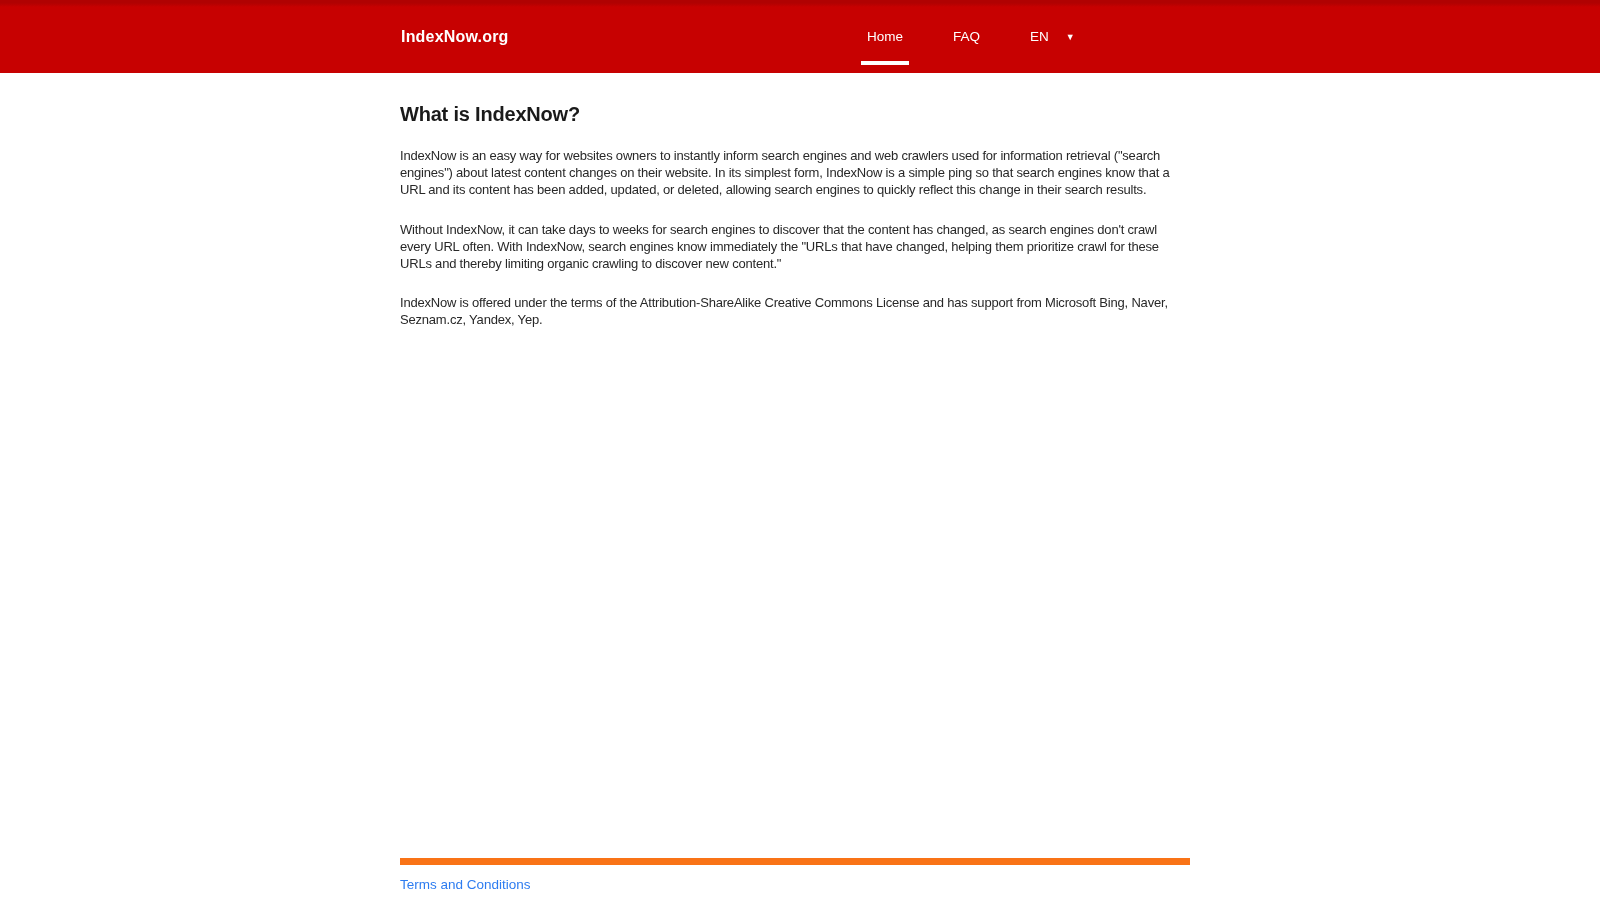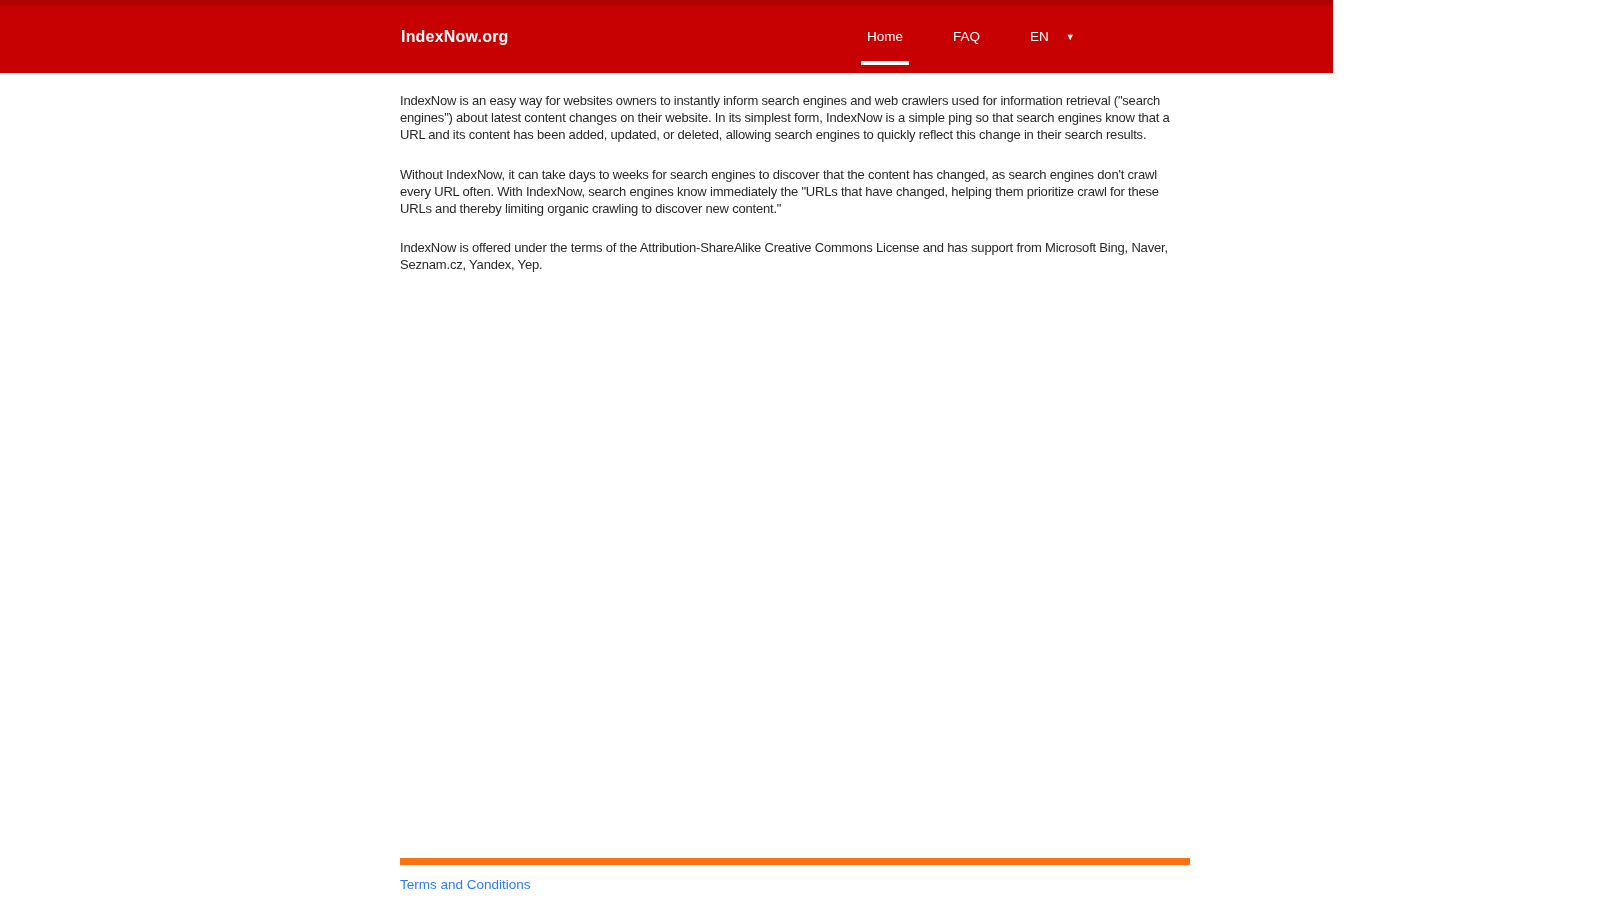--- a/index.html
+++ b/index.html
@@ -9,21 +9,21 @@
     width: 1600px;
     height: 900px;
     background: #ffffff;
     font-family: "Liberation Sans", sans-serif;
     overflow: hidden;
   }
   
   .header {
     position: absolute;
     top: 0; left: 0;
-    width: 1333px;
+    width: 1600px;
     height: 73px;
     background: linear-gradient(180deg, #b00202 0px, #b00202 3px, #c70101 7px, #c70101 100%);
   }
   .logo {
     position: absolute;
     left: 401px;
     top: 50%;
     transform: translateY(-50%);
     color: #ffffff;
     font-size: 16px;
@@ -119,20 +119,21 @@
       <span>FAQ</span>
     </div>
     <div class="nav-item lang">
       <span>EN</span>
       <span class="caret">▼</span>
     </div>
   </nav>
 </header>
 
 <main class="main">
+  <h1 class="page-title">What is IndexNow?</h1>
   <p class="first">IndexNow is an easy way for websites owners to instantly inform search engines and web crawlers used for information retrieval ("search engines") about latest content changes on their website. In its simplest form, IndexNow is a simple ping so that search engines know that a URL and its content has been added, updated, or deleted, allowing search engines to quickly reflect this change in their search results.</p>
   <p>Without IndexNow, it can take days to weeks for search engines to discover that the content has changed, as search engines don't crawl every URL often. With IndexNow, search engines know immediately the "URLs that have changed, helping them prioritize crawl for these URLs and thereby limiting organic crawling to discover new content."</p>
   <p>IndexNow is offered under the terms of the Attribution-ShareAlike Creative Commons License and has support from Microsoft Bing, Naver, Seznam.cz, Yandex, Yep.</p>
 </main>
 
 <footer class="footer">
   <a class="terms-link" href="#">Terms and Conditions</a>
 </footer>
 
 </body></html>

